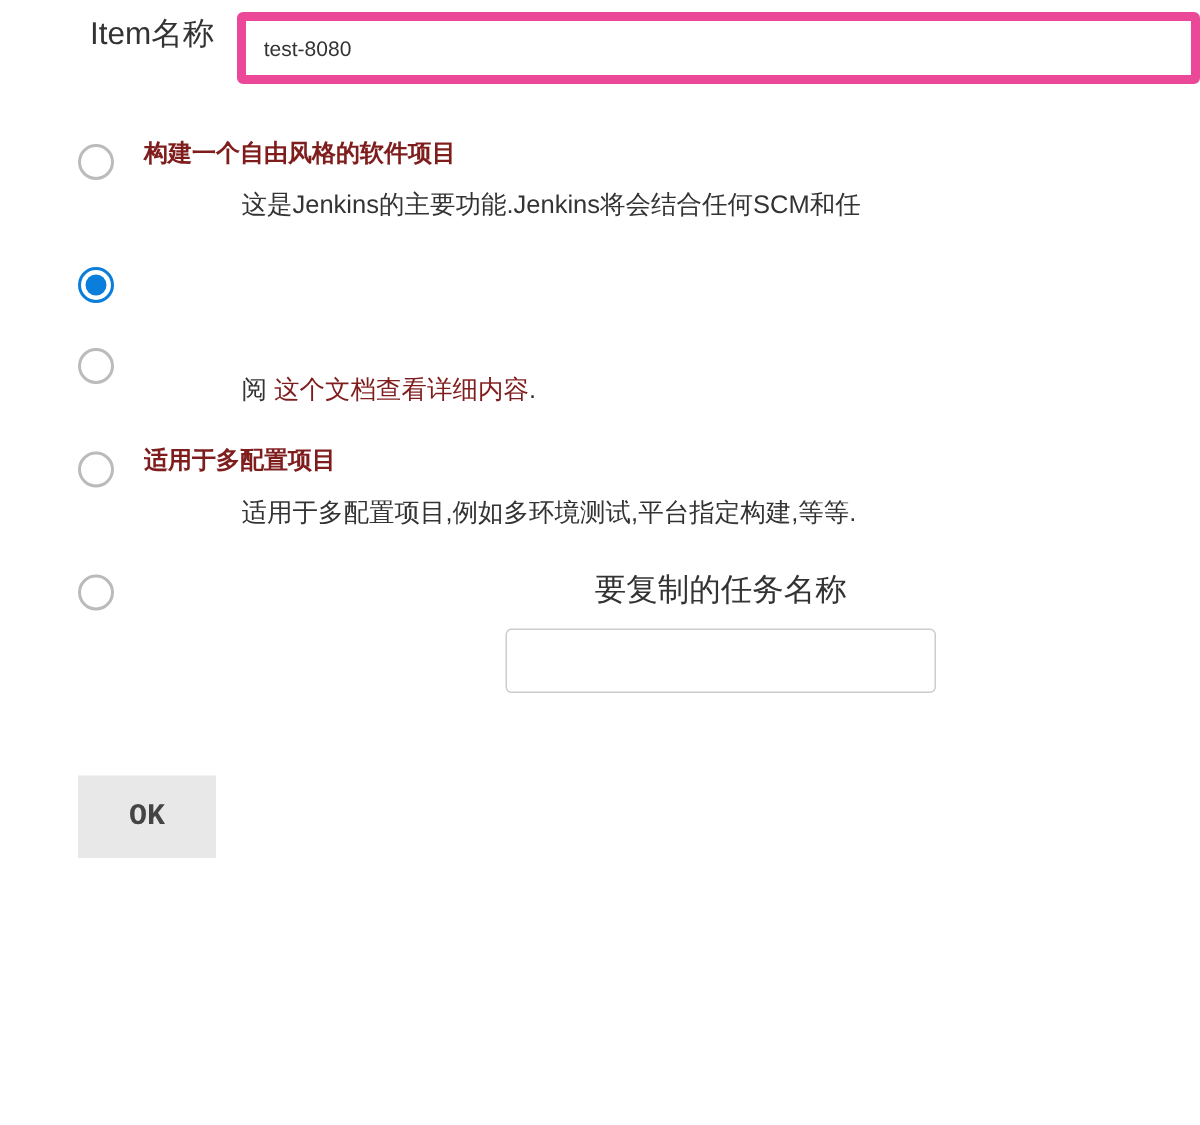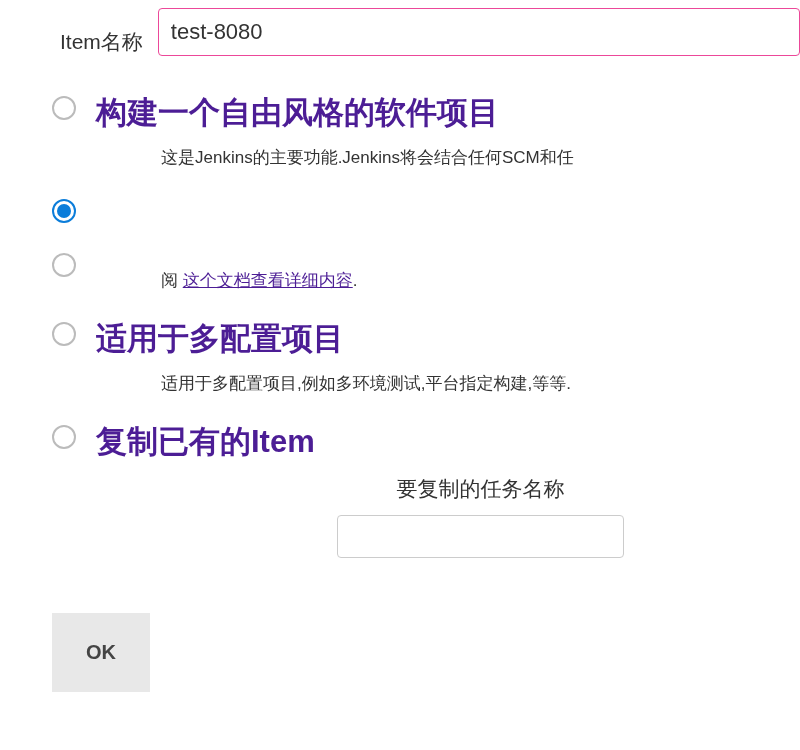--- a/index.html
+++ b/index.html
@@ -8,34 +8,34 @@
       font-size: 20px;
       color: #333;
       background: #fff;
       width: 800px;
       height: 750px;
       overflow: hidden;
       padding: 0;
     }
     .item-name-row {
       display: flex;
-      align-items: flex-end;
+      align-items: flex-start;
       padding: 8px 0 30px 60px;
       gap: 15px;
     }
     .item-name-label {
       font-size: 21px;
       color: #333;
       white-space: nowrap;
     }
     .item-name-input {
       flex: 1;
-      font-size: 22px;
+      font-size: 14px;
       padding: 10px 12px;
-      border: 1px solid #ec4899;
+      border: 6px solid #ec4899;
       border-radius: 4px;
       color: #333;
       outline: none;
       min-width: 0;
     }
     .option-row {
       display: flex;
       align-items: flex-start;
       padding: 6px 0 20px 52px;
       gap: 20px;
@@ -63,35 +63,34 @@
       height: 14px;
       border-radius: 50%;
       background: #0b7dda;
       transform: translate(-50%, -50%);
     }
     .option-body {
       flex: 1;
       min-width: 0;
     }
     .option-title {
-      font-size: 31px;
+      font-size: 16px;
       font-weight: bold;
-      color: #4c1d95;
+      color: #7f1d1d;
       margin-bottom: 12px;
       white-space: nowrap;
     }
     .option-desc {
       font-size: 17px;
       color: #333;
       padding-left: 65px;
       white-space: nowrap;
     }
     .option-desc .link {
-      color: #4c1d95;
-      text-decoration: underline;
+      color: #7f1d1d;
       cursor: pointer;
     }
     .copy-row {
       display: flex;
       align-items: center;
       gap: 12px;
       padding-left: 65px;
       white-space: nowrap;
       flex-direction: column;
     }
@@ -106,25 +105,26 @@
       border: 1px solid #ccc;
       border-radius: 4px;
       min-width: 0;
     }
     .footer {
       padding: 35px 0 0 52px;
     }
     .ok-button {
       background: #e8e8e8;
       border: none;
-      padding: 28px 34px;
+      padding: 16px 34px;
       font-size: 20px;
       font-weight: bold;
       color: #444;
       cursor: pointer;
+      font-family: Liberation Mono, monospace;
     }
     #opt-freestyle .option-body,
     #opt-external .option-body {
       padding-top: 0;
     }
     #opt-freestyle, #opt-maven, #opt-external, #opt-multi, #opt-copy {
       
     }
   </style>
 </head>
@@ -163,21 +163,20 @@
   <div class="radio"></div>
   <div class="option-body">
     <div class="option-title">适用于多配置项目</div>
     <div class="option-desc">适用于多配置项目,例如多环境测试,平台指定构建,等等.</div>
   </div>
 </div>
 
 <div id="opt-copy" class="option-row">
   <div class="radio"></div>
   <div class="option-body">
-    <div class="option-title">复制已有的Item</div>
     <div class="copy-row">
       <span class="copy-label">要复制的任务名称</span>
       <input class="copy-input" type="text" value="" style="">
     </div>
   </div>
 </div>
 
 <div class="footer">
   <button class="ok-button">OK</button>
 </div>

